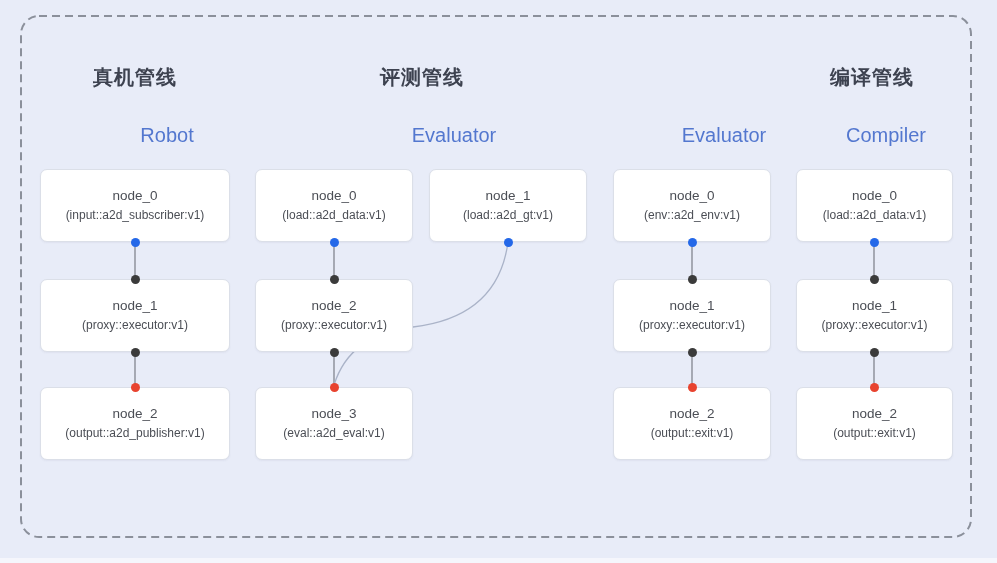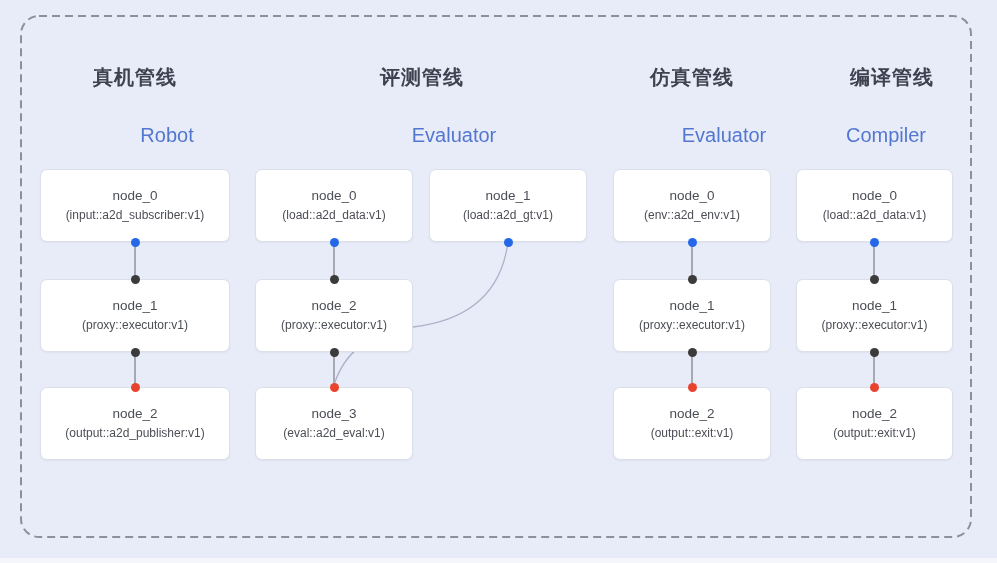--- a/index.html
+++ b/index.html
@@ -59,22 +59,21 @@
 
     <path class="edge" d="M692 242 L692 279"></path>
     <path class="edge" d="M692 352 L692 387"></path>
 
     <path class="edge" d="M874 242 L874 279"></path>
     <path class="edge" d="M874 352 L874 387"></path>
   </svg>
 
   <div class="title-zh" style="left:422px">评测管线</div>
   <div class="title-zh" style="left:135px">真机管线</div>
-  <div class="title-zh" style="left:692px">仿真管线</div>
-  <div class="title-zh" style="left:892px">编译管线</div>
+  <div class="title-zh" style="left:872px">编译管线</div>
 
   <div class="title-en" style="left:135px">Robot</div>
   <div class="title-en" style="left:422px">Evaluator</div>
   <div class="title-en" style="left:692px">Evaluator</div>
   <div class="title-en" style="left:854px">Compiler</div>
 
   <div class="node-box" style="left:40px;top:169px;width:190px">
     <span class="node-title">node_0</span>
     <span class="node-impl">(input::a2d_subscriber:v1)</span>
   </div>

